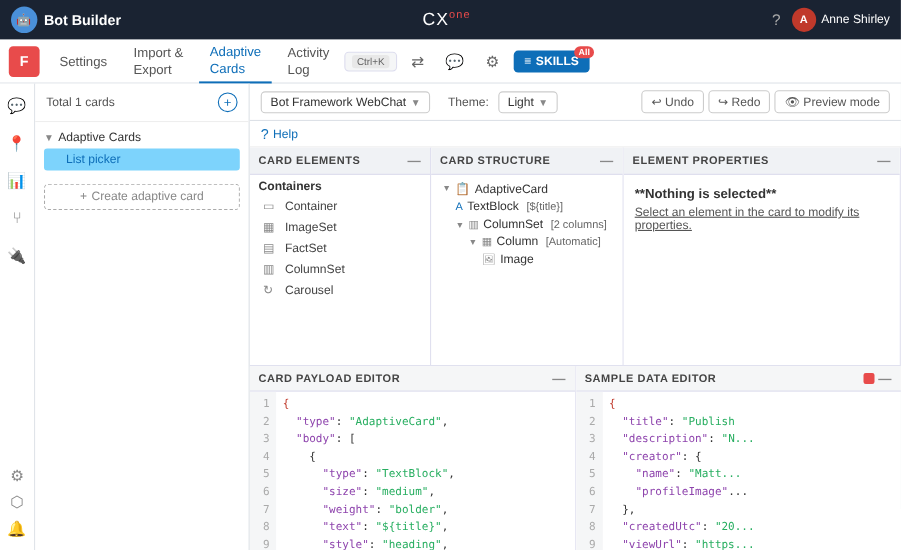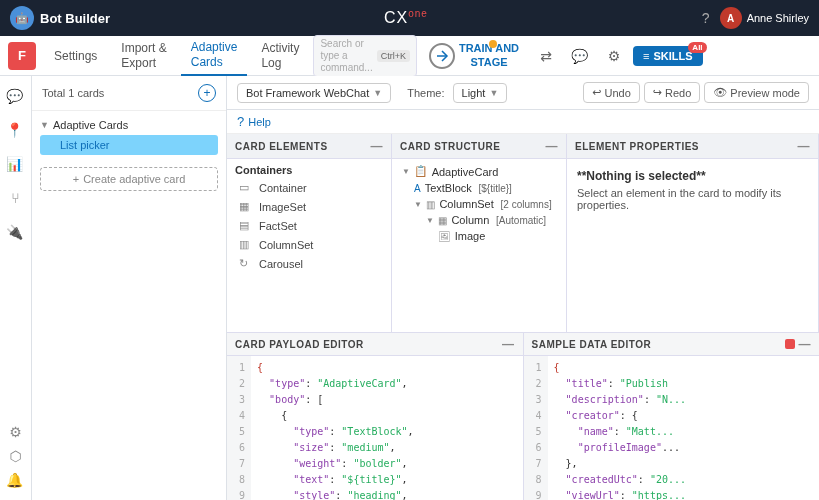--- a/index.html
+++ b/index.html
@@ -87,21 +87,21 @@
     .tree-indent-4 { padding-left: 46px; }
     .tree-chevron { font-size: 8px; color: #888; }
     .tree-icon { font-size: 11px; }
     .tree-label { font-size: 11px; color: #333; }
     .tree-badge { font-size: 10px; color: #666; }
 
     
     .elem-props { flex: 1; background: #fff; display: flex; flex-direction: column; overflow: hidden; border-right: 1px solid #dde; }
     .props-content { padding: 10px; font-size: 11px; }
     .props-title { font-weight: 700; font-size: 12px; margin-bottom: 4px; }
-    .props-desc { color: #555; }
+    .props-desc { color: #555; text-decoration: underline; }
 
     
     .bottom-editors { display: flex; height: 168px; border-top: 1px solid #dde; }
     .code-editor { flex: 1; background: #fff; display: flex; flex-direction: column; border-right: 1px solid #dde; }
     .editor-header { display: flex; align-items: center; justify-content: space-between; padding: 4px 8px; background: #f5f6f7; border-bottom: 1px solid #dde; font-size: 10px; font-weight: 700; text-transform: uppercase; color: #444; letter-spacing: 0.5px; }
     .code-body { flex: 1; overflow: hidden; display: flex; }
     .line-numbers { background: #f5f6f7; padding: 4px 6px; font-size: 10px; color: #aaa; line-height: 1.6; text-align: right; min-width: 24px; font-family: monospace; }
     .code-content { flex: 1; padding: 4px 6px; font-size: 10px; color: #333; line-height: 1.6; overflow: hidden; font-family: monospace; }
     .kw { color: #c0392b; }
     .str { color: #27ae60; }
@@ -134,35 +134,21 @@
   <div class="nav-item" style="line-height:1.2">
     <span>Import &amp;<br>Export</span>
   </div>
   <div class="nav-item active" style="line-height:1.2">
     <span>Adaptive<br>Cards</span>
   </div>
   <div class="nav-item" style="line-height:1.2">
     <span>Activity<br>Log</span>
   </div>
   <div class="search-box">
-    <span style="font-size:10px;color:#aaa;line-height:1.2">Search or<br>type a<br>command...</span>
     <span class="kbd">Ctrl+K</span>
-  </div>
-  <div class="train-stage-btn">
-    <div class="train-stage-icon">
-      <svg width="14" height="14" viewBox="0 0 14 14" fill="none">
-        <path d="M7 2L12 7L7 12" stroke="#0e6eb8" stroke-width="1.5"></path>
-        <path d="M2 7H12" stroke="#0e6eb8" stroke-width="1.5"></path>
-      </svg>
-    </div>
-    <div class="train-stage-text">
-      <span class="train-text">TRAIN AND</span>
-      <span class="train-text">STAGE</span>
-    </div>
-    <div class="dot-indicator"></div>
   </div>
   <div class="icon-btn">⇄</div>
   <div class="icon-btn">💬</div>
   <div class="icon-btn">⚙</div>
   <div class="skills-btn">
     <span>≡</span>
     <span>SKILLS</span>
     <div class="skills-all">All</div>
   </div>
 </div>

